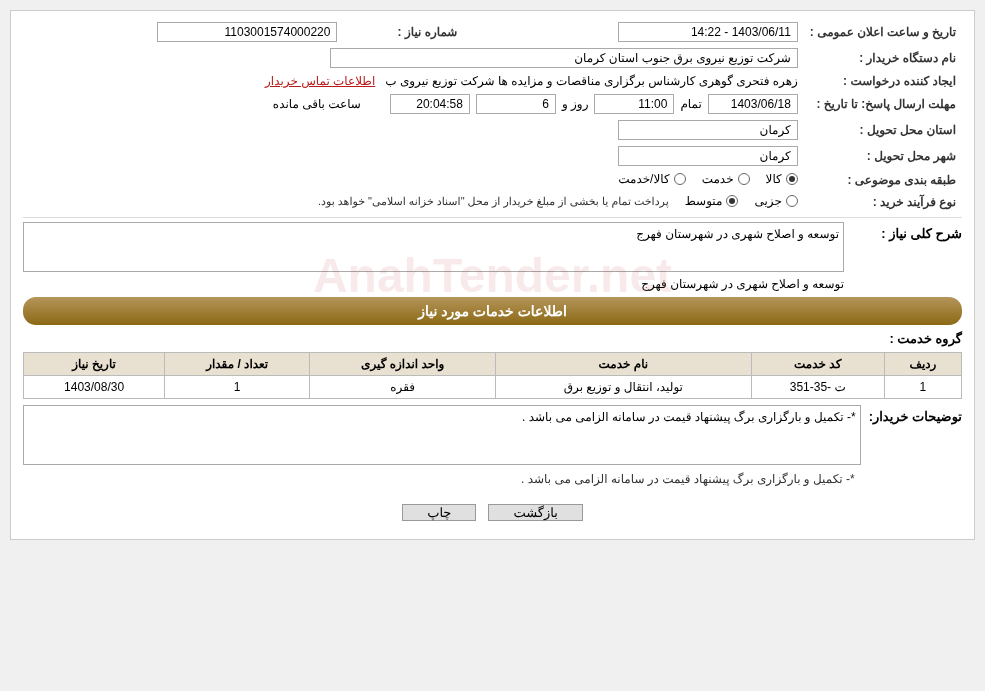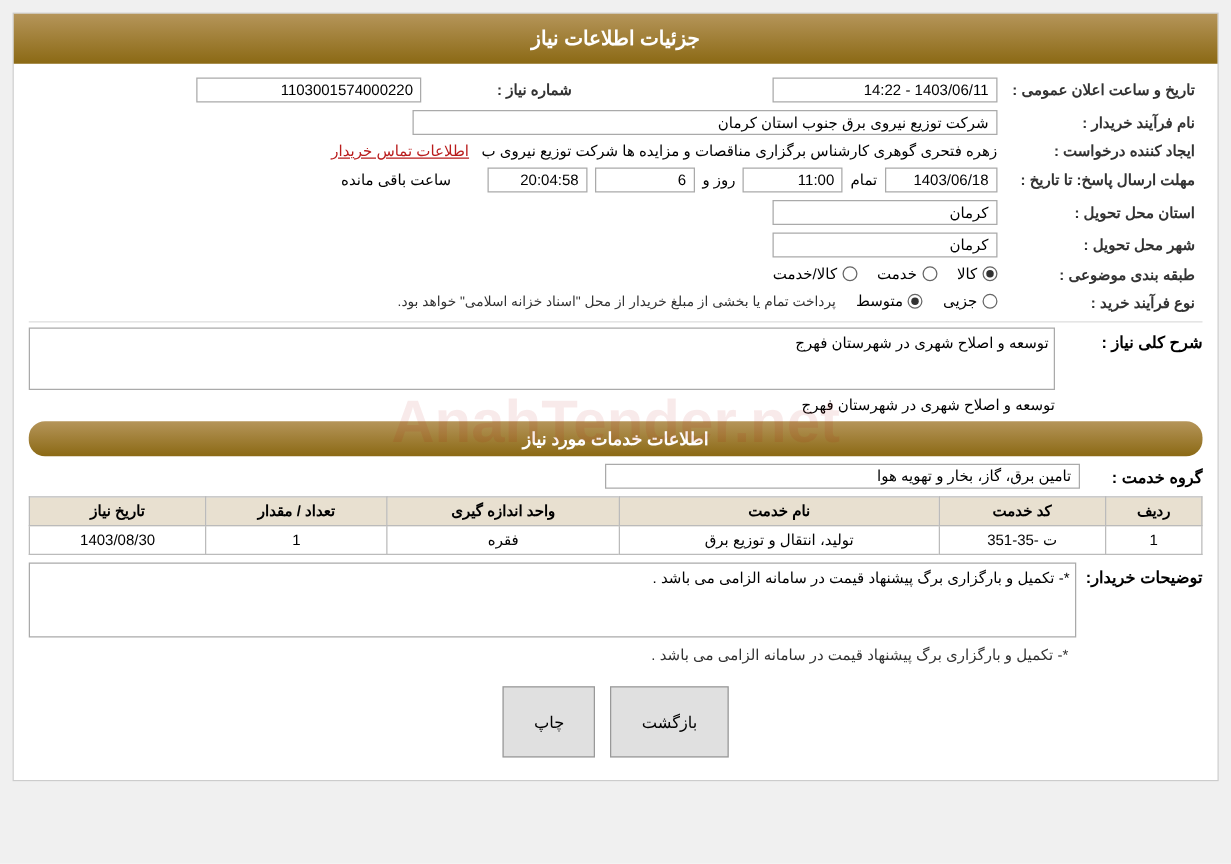--- a/index.html
+++ b/index.html
@@ -159,21 +159,21 @@
       padding: 4px 6px;
       text-align: center;
     }
     .button-bar {
       display: flex;
       justify-content: center;
       gap: 12px;
       padding: 10px 0;
     }
     .btn {
-      padding: 20px 24px;
+      padding: 0 24px;
       border: 1px solid #999;
       cursor: pointer;
       font-family: Tahoma, Arial, sans-serif;
       font-size: 13px;
     }
     .btn-print {
       background: #e0e0e0;
     }
     .btn-back {
       background: #e0e0e0;
@@ -221,44 +221,41 @@
       font-size: 12px;
       color: #333;
       padding: 4px 6px;
     }
   </style>
 </head>
 <body>
 
 <div class="container">
 
-  <div class="header">
-    <span>جزئیات اطلاعات نیاز</span>
-  </div>
 
   <div class="content watermark-area">
     <div class="watermark">AnahTender.net</div>
 
     <table class="info-table">
 
       <tbody>
           <tr>
         <td class="label-cell">تاریخ و ساعت اعلان عمومی :</td>
         <td class="value-cell">
           <span class="input-box input-medium">1403/06/11 - 14:22</span>
         </td>
         <td style="width:20px;"></td>
         <td class="label-cell" style="text-align:right;margin-top:36px;">شماره نیاز :</td>
         <td class="value-cell">
           <span class="input-box input-medium">1103001574000220</span>
         </td>
       </tr>
 
       <tr>
-        <td class="label-cell">نام فرآیند خریدار :</td>
+        <td class="label-cell">نام دستگاه خریدار :</td>
         <td colspan="4" class="value-cell">
           <span class="input-box" style="width:468px;">شرکت توزیع نیروی برق جنوب استان کرمان</span>
         </td>
       </tr>
 
       <tr>
         <td class="label-cell">ایجاد کننده درخواست :</td>
         <td colspan="4" class="value-cell">
           <span>زهره فتحری گوهری کارشناس برگزاری مناقصات و مزایده ها شرکت توزیع نیروی ب</span>
           &nbsp;
@@ -342,23 +339,20 @@
         <textarea class="textarea-box" readonly="" style="">توسعه و اصلاح شهری در شهرستان فهرج</textarea>
         <div style="font-size:12px; padding: 2px 0;">توسعه و اصلاح شهری در شهرستان فهرج</div>
       </div>
     </div>
 
     <div class="section-services">
       <div class="section-header">اطلاعات خدمات مورد نیاز</div>
 
       <div style="display:flex; align-items:center; gap:8px; margin: 6px 0;">
         <div style="font-weight:bold; font-size:13px; white-space:nowrap; min-width:90px; text-align:right;">گروه خدمت :</div>
-        <div style="flex:1;">
-          <span class="input-box" style="width:380px;">تامین برق، گاز، بخار و تهویه هوا</span>
-        </div>
       </div>
 
       <table class="data-table">
         <thead>
           <tr>
             <th>ردیف</th>
             <th>کد خدمت</th>
             <th>نام خدمت</th>
             <th>واحد اندازه گیری</th>
             <th>تعداد / مقدار</th>

